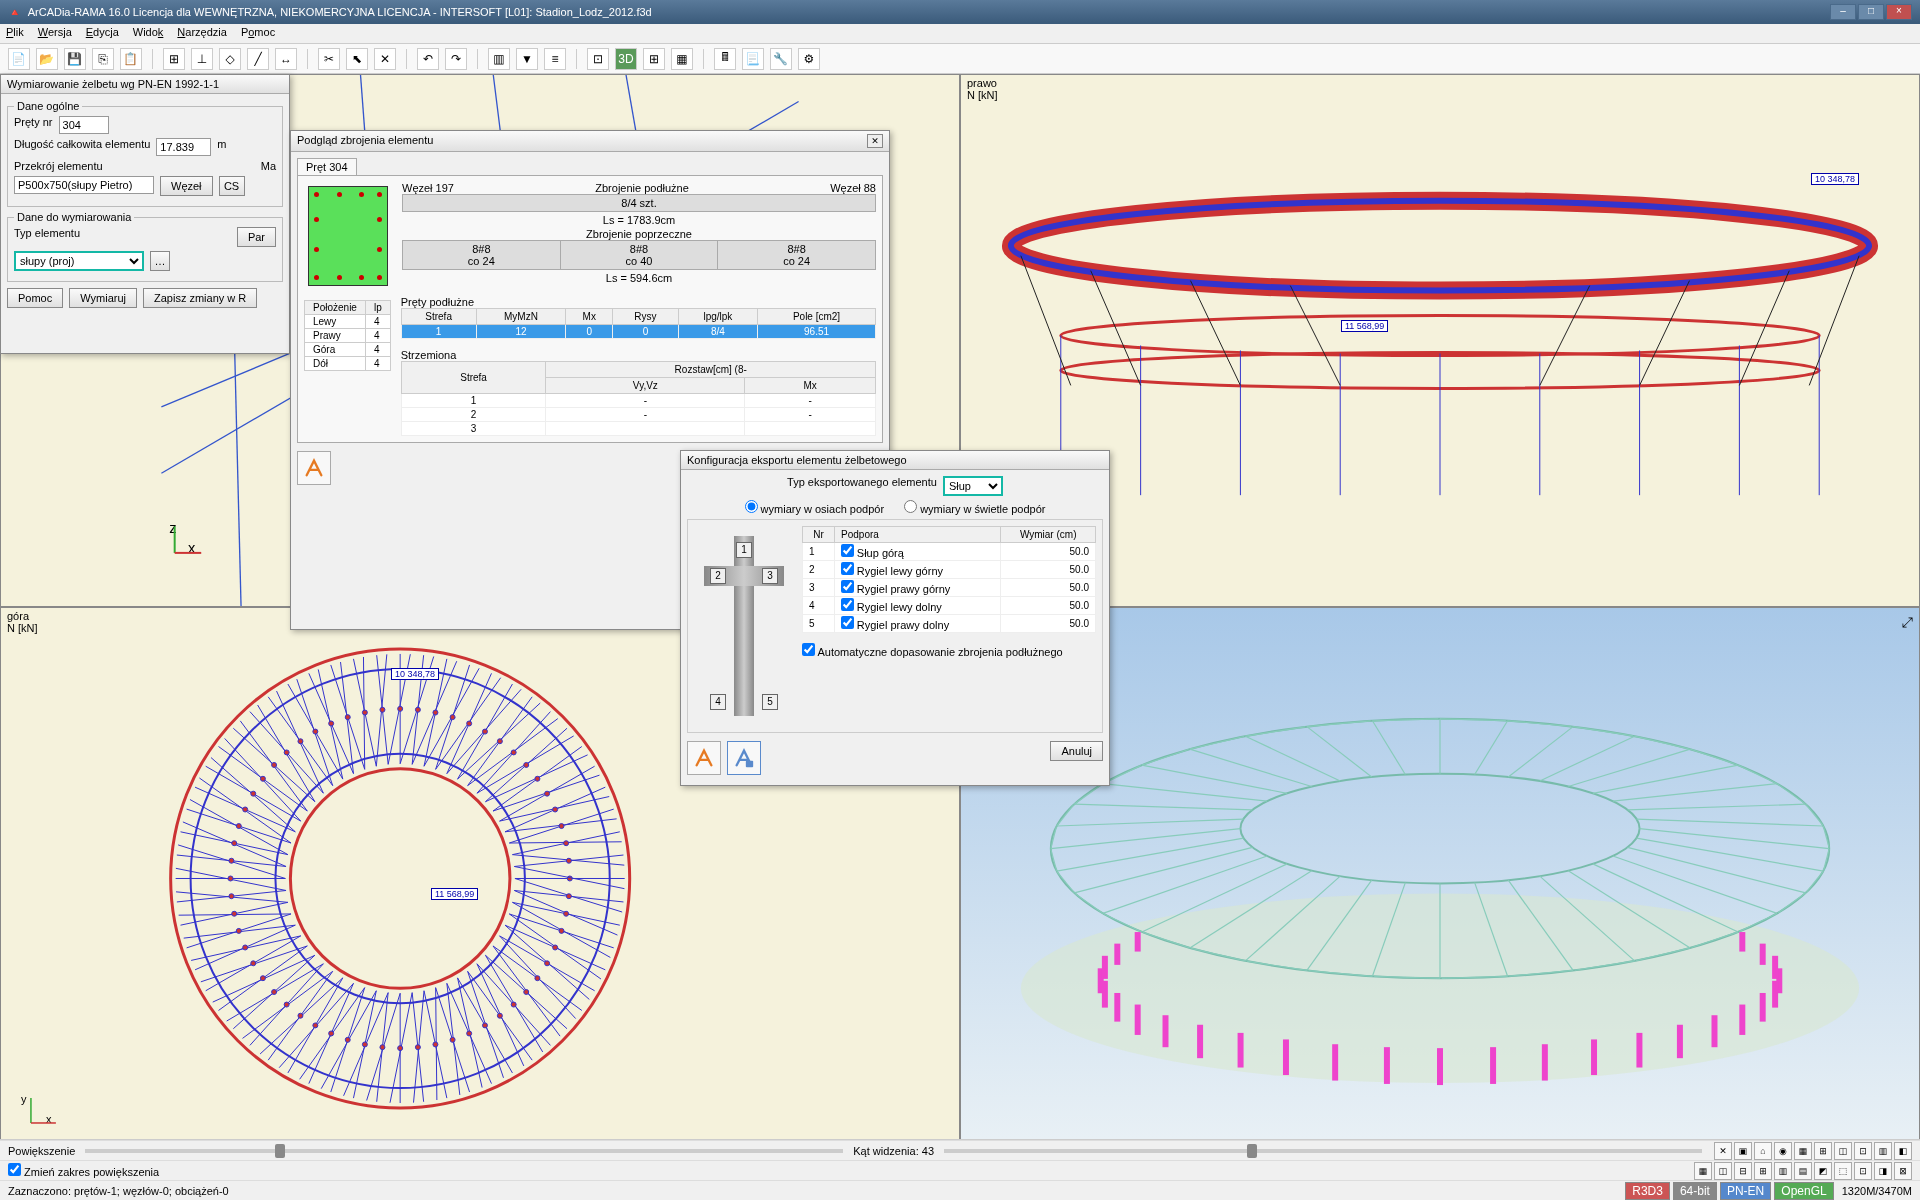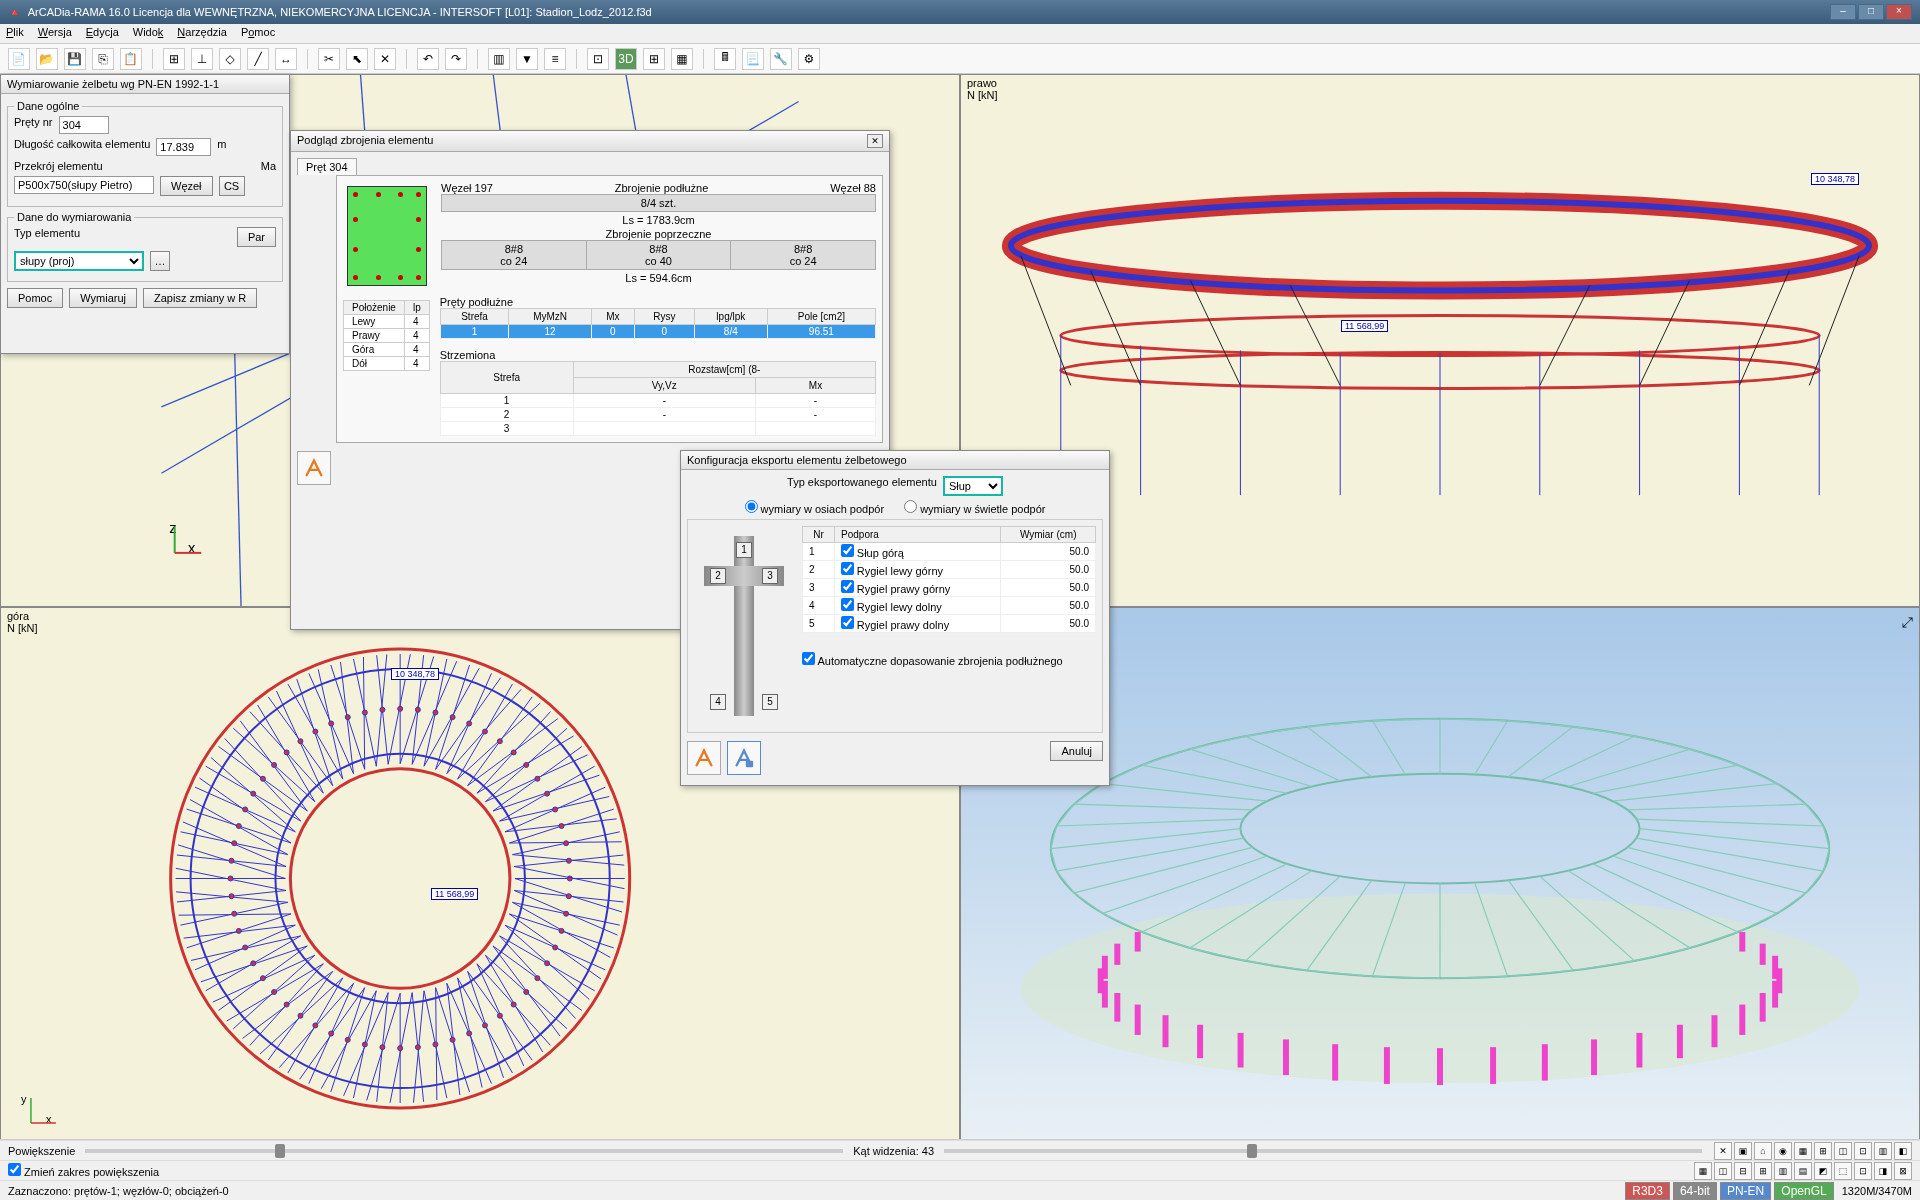--- a/index.html
+++ b/index.html
@@ -540,21 +540,21 @@
   </div>
 </div>
 
 <div class="panel" style="left:290px; top:130px; width:600px; height:500px;">
   <div class="panel-title">
       <span>Podgląd zbrojenia elementu</span>
     <div class="panel-close">✕</div>
     </div>
   <div class="panel-body">
     <span class="tab">Pręt 304</span>
-    <div style="border:1px solid #aaa; padding:6px; background:#f8f8f8;margin-left:39px;">
+    <div style="border:1px solid #aaa; padding:6px; background:#f8f8f8;">
       <div style="display:flex; gap:10px;">
         <div>
           <div class="section-cross">
             <div class="dot" style="top:5px;left:5px"></div>
               <div class="dot" style="top:5px;left:28px"></div>
               <div class="dot" style="top:5px;left:50px"></div>
               <div class="dot" style="top:5px;right:5px"></div>
             <div class="dot" style="top:30px;left:5px"></div>
               <div class="dot" style="top:30px;right:5px"></div>
             <div class="dot" style="top:60px;left:5px"></div>
@@ -736,21 +736,21 @@
                 <td><input type="checkbox" checked="" style=""> <span>Rygiel lewy dolny</span></td>
                 <td style="text-align:right">50.0</td>
               </tr>
           <tr>
                 <td>5</td>
                 <td><input type="checkbox" checked="" style=""> <span>Rygiel prawy dolny</span></td>
                 <td style="text-align:right">50.0</td>
               </tr>
         </tbody>
           </table>
-        <div style="margin-top:19px"><label><input type="checkbox" checked="" style=""> <span>Automatyczne dopasowanie zbrojenia podłużnego</span></label></div>
+        <div style="margin-top:10px"><label><input type="checkbox" checked="" style=""> <span>Automatyczne dopasowanie zbrojenia podłużnego</span></label></div>
       </div>
     </div>
     <div class="row" style="margin-top:8px">
       <div class="icon-btn">
           <svg viewBox="0 0 24 24">
             <path d="M4 20 L12 4 L20 20 M8 14 L16 14" stroke="#e67a22" stroke-width="2.5" fill="none" stroke-linecap="round"></path>
           </svg>
         </div>
       <div class="icon-btn" style="border-color:#5a8acc">
           <svg viewBox="0 0 24 24">

